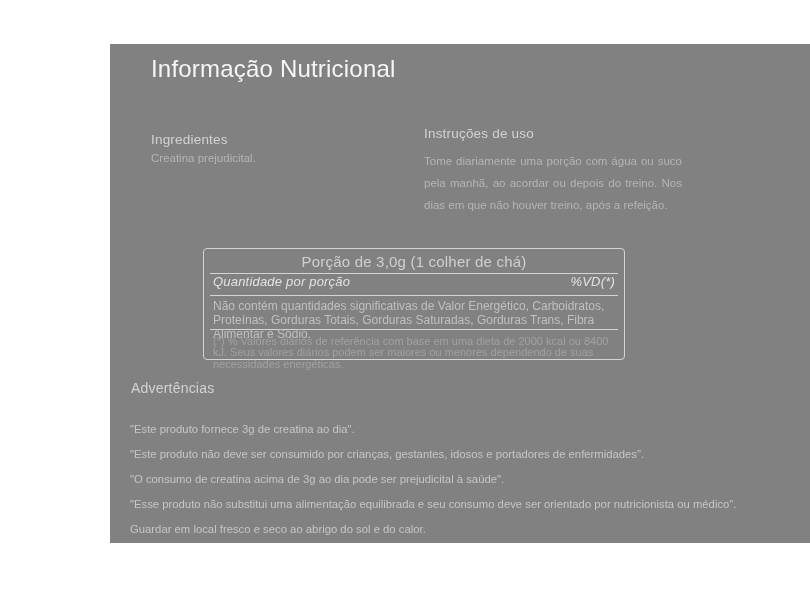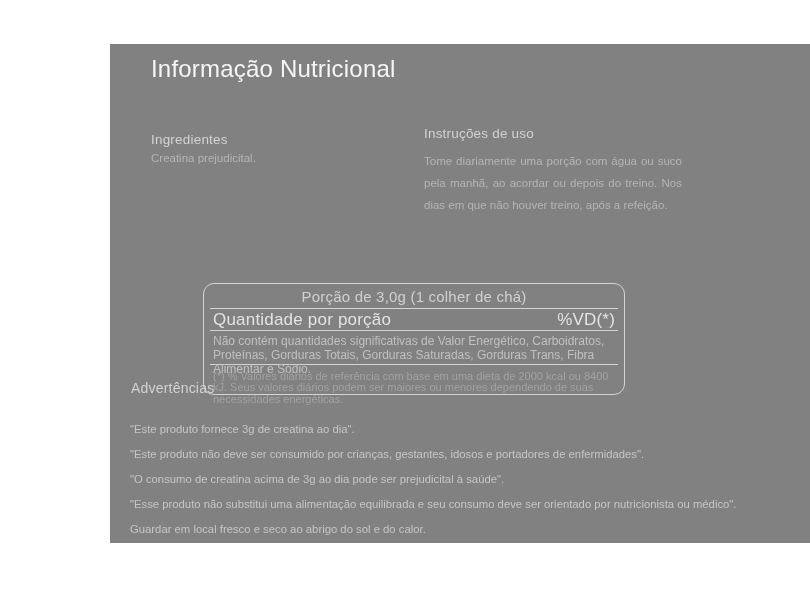--- a/index.html
+++ b/index.html
@@ -70,45 +70,45 @@
     color: #b5b5b5;
     text-align: justify;
   }
   .ntable {
     position: absolute;
     left: 93px;
     top: 204px;
     width: 422px;
     height: 112px;
     border: 1px solid #d4d4d4;
-    border-radius: 11px;
-    margin-top: 35px;
+    border-radius: 4px;
   }
   .nt-title {
     height: 24px;
     padding-top: 4px;
     text-align: center;
     font-size: 15px;
     color: #d0d0d0;
     letter-spacing: 0.2px;
   }
   .nt-divider {
     height: 1px;
     background: #d4d4d4;
     margin: 0 6px;
   }
   .nt-qty-row {
     height: 21px;
     display: flex;
     justify-content: space-between;
-    align-items: flex-end;
+    align-items: flex-start;
     padding: 0 9px;
-    font-size: 17px;
+    font-size: 13px;
     color: #e3e3e3;
     letter-spacing: 0.2px;
+    font-style: italic;
   }
   .nt-body {
     height: 33px;
     padding: 3px 9px 0 9px;
     font-size: 12px;
     line-height: 14px;
     color: #c0c0c0;
   }
   .nt-foot {
     padding: 6px 9px 0 9px;

